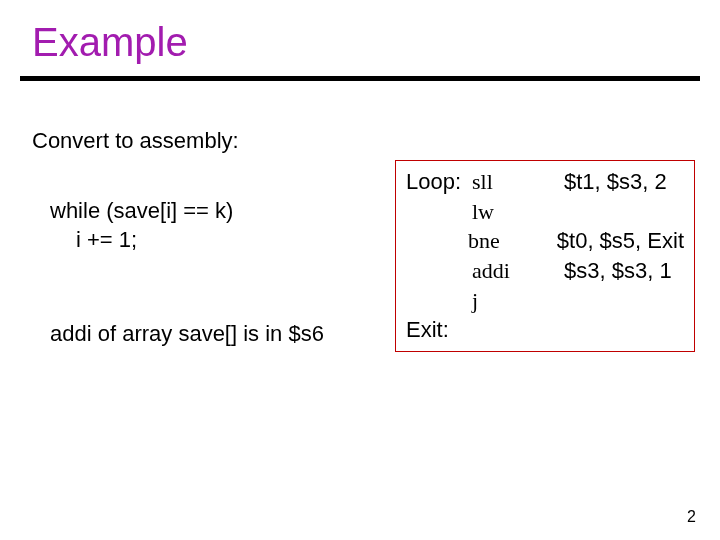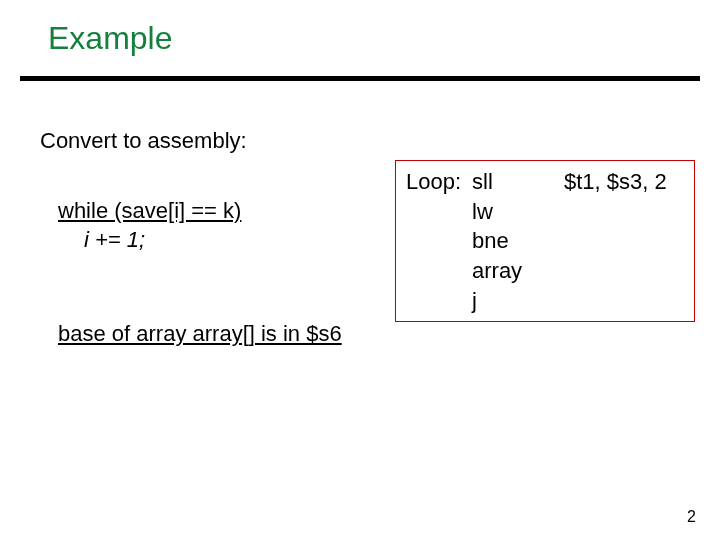--- a/index.html
+++ b/index.html
@@ -15,68 +15,65 @@
   .slide {
     width: 720px;
     height: 540px;
     position: relative;
     box-sizing: border-box;
   }
   .title {
     position: absolute;
     left: 32px;
     top: 20px;
-    font-size: 32px;
-    color: #15803d;
-    margin-left: 16px;
+    font-size: 40px;
+    color: #a21caf;
   }
   .rule {
     position: absolute;
     left: 20px;
     top: 76px;
     width: 680px;
     height: 5px;
     background: #000;
   }
   .body-text {
     font-size: 22px;
     line-height: 1.35;
   }
   .left {
     position: absolute;
-    left: 40px;
+    left: 32px;
     top: 126px;
     width: 345px;
   }
   .indent {
     padding-left: 18px;
-    text-decoration: underline;
   }
   .indent2 {
     padding-left: 44px;
-    font-style: italic;
   }
   .gap {
     height: 32px;
   }
   .codebox {
     position: absolute;
     left: 395px;
     top: 160px;
     width: 300px;
     border: 1px solid #c00000;
     box-sizing: border-box;
     padding: 6px 10px 6px 10px;
   }
   .row {
     display: flex;
     white-space: nowrap;
   }
   .c-label { width: 66px; }
-  .c-op    { width: 52px; }
+  .c-op    { width: 52px; font-family: Liberation Serif, serif; }
   .c-args  { flex: 1; margin-left: 40px; }
   .pagenum {
     position: absolute;
     right: 24px;
     bottom: 14px;
     font-size: 16px;
     color: #000;
   }
 </style>
 </head>
@@ -87,45 +84,48 @@
   <div class="title">Example</div>
   <div class="rule"></div>
 
   <div class="left body-text">
     <div>Convert to assembly:</div>
     <div style="height:40px"></div>
     <div class="indent">while   (save[i] == k)</div>
     <div class="indent2">i += 1;</div>
     <div class="gap"></div>
     <div class="gap"></div>
-    <div class="indent">base of array array[] is in $s6</div>
+    <div class="indent">addi of array save[] is in $s6</div>
   </div>
 
   <div class="codebox body-text">
     <div class="row">
       <span class="c-label">Loop:</span>
       <span class="c-op">sll</span>
       <span class="c-args">$t1, $s3, 2</span>
     </div>
     <div class="row">
       <span class="c-label"></span>
       <span class="c-op">lw</span>
     </div>
     <div class="row">
       <span class="c-label"></span>
       <span class="c-op">bne</span>
+      <span class="c-args">$t0, $s5, Exit</span>
     </div>
     <div class="row">
       <span class="c-label"></span>
-      <span class="c-op">array</span>
+      <span class="c-op">addi</span>
+      <span class="c-args">$s3, $s3, 1</span>
     </div>
     <div class="row">
       <span class="c-label"></span>
       <span class="c-op">j</span>
     </div>
     <div class="row">
+      <span class="c-label">Exit:</span>
       <span class="c-op"></span>
       <span class="c-args"></span>
     </div>
   </div>
 
   <div class="pagenum">2</div>
 </div>
 
 </body></html>

